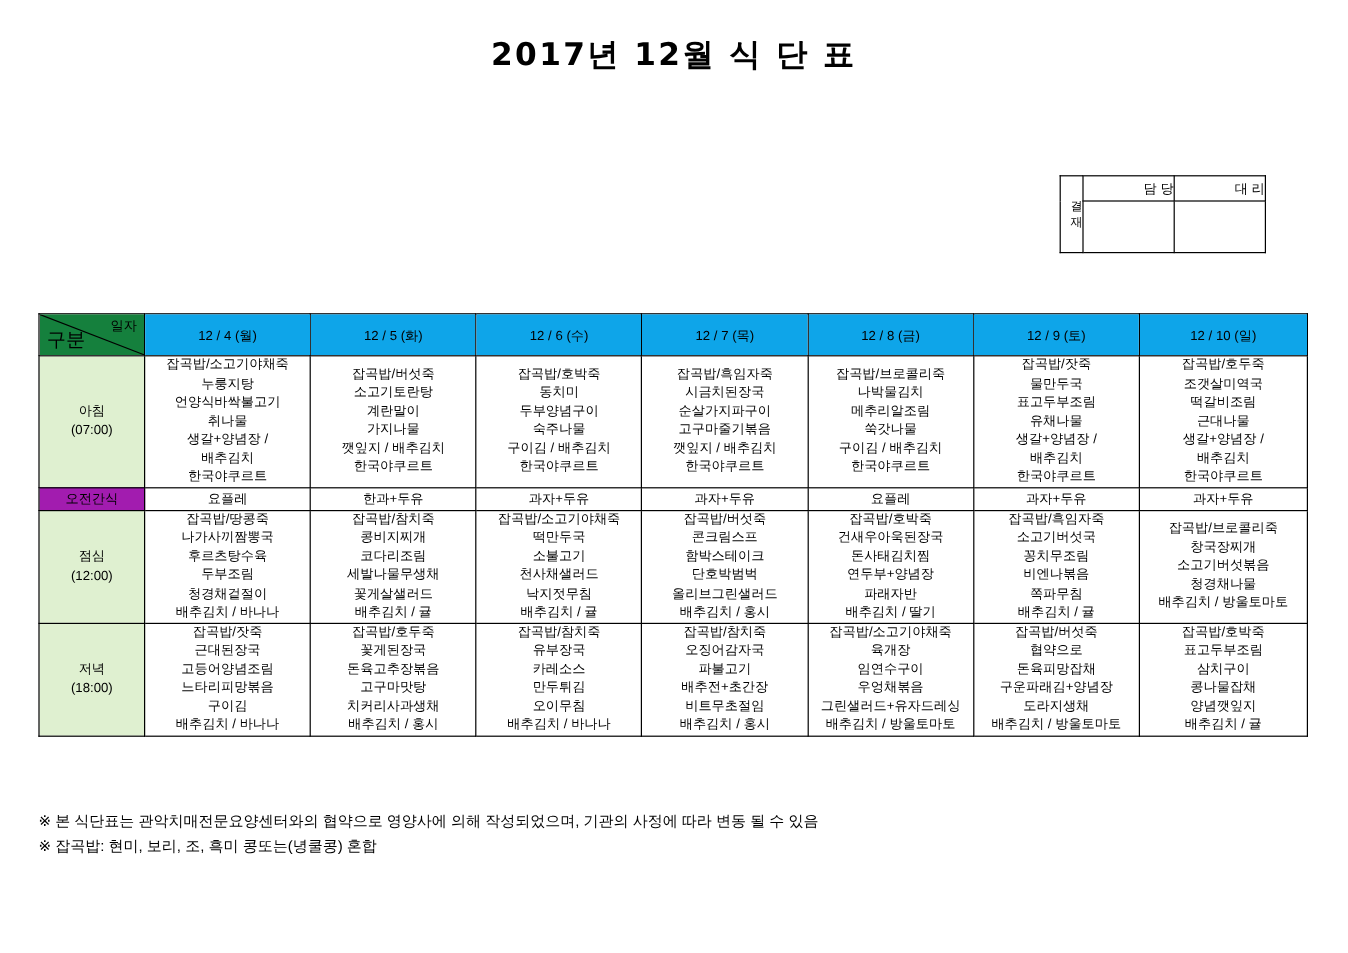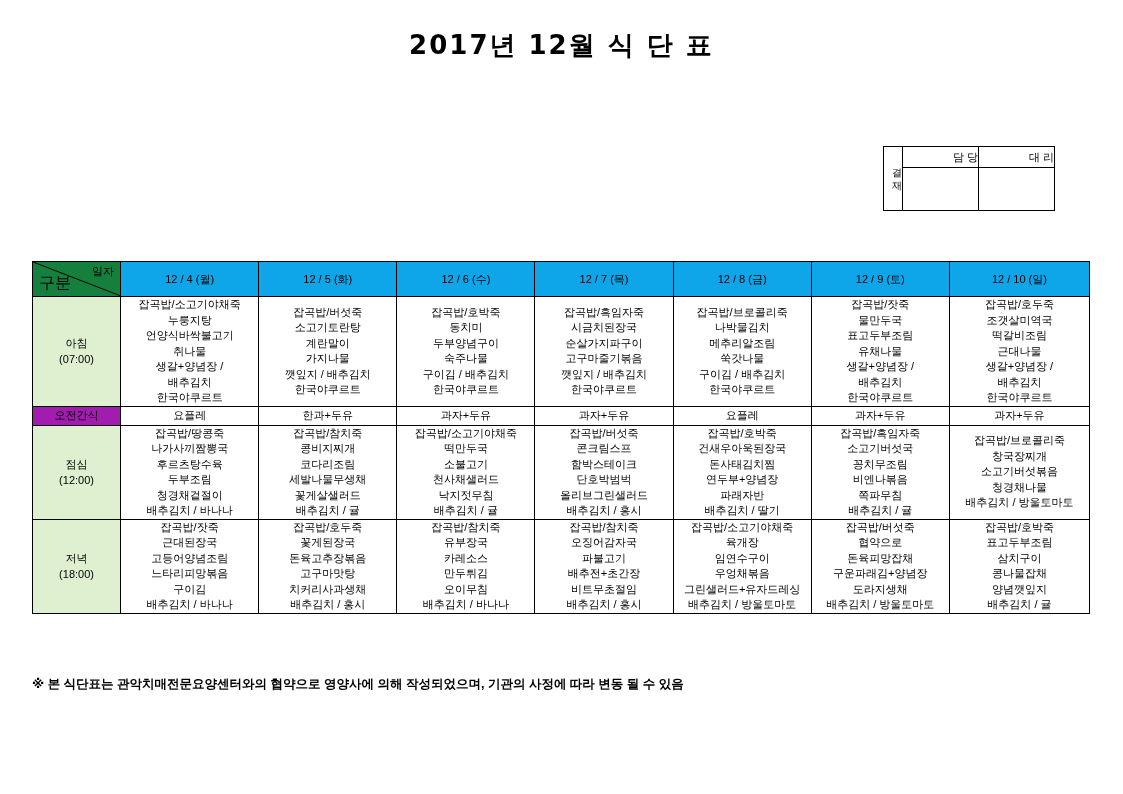--- a/index.html
+++ b/index.html
@@ -137,21 +137,21 @@
   .snack-cell {
     height: 18px;
     font-size: 11px;
   }
   .footnotes {
     position: absolute;
     left: 32px;
     top: 646px;
     font-size: 12.5px;
     line-height: 21px;
-    font-weight: bold;
+    font-weight: normal;
   }
 </style>
 </head>
 <body>
 
 <div class="page">
 
   <div class="title">2017년 12월 식 단 표</div>
 
   <table class="approval">
@@ -395,15 +395,16 @@
             <div>콩나물잡채</div>
             <div>양념깻잎지</div>
             <div>배추김치 /  귤</div>
           </td>
         </tr>
       </tbody>
   </table>
 
   <div class="footnotes">
     <div>※ 본 식단표는 관악치매전문요양센터와의 협약으로 영양사에 의해 작성되었으며, 기관의 사정에 따라 변동 될 수 있음</div>
+    <div>※ 잡곡밥: 현미, 보리, 조, 흑미 콩또는(녕쿨콩) 혼합</div>
   </div>
 
 </div>
 
 </body></html>

